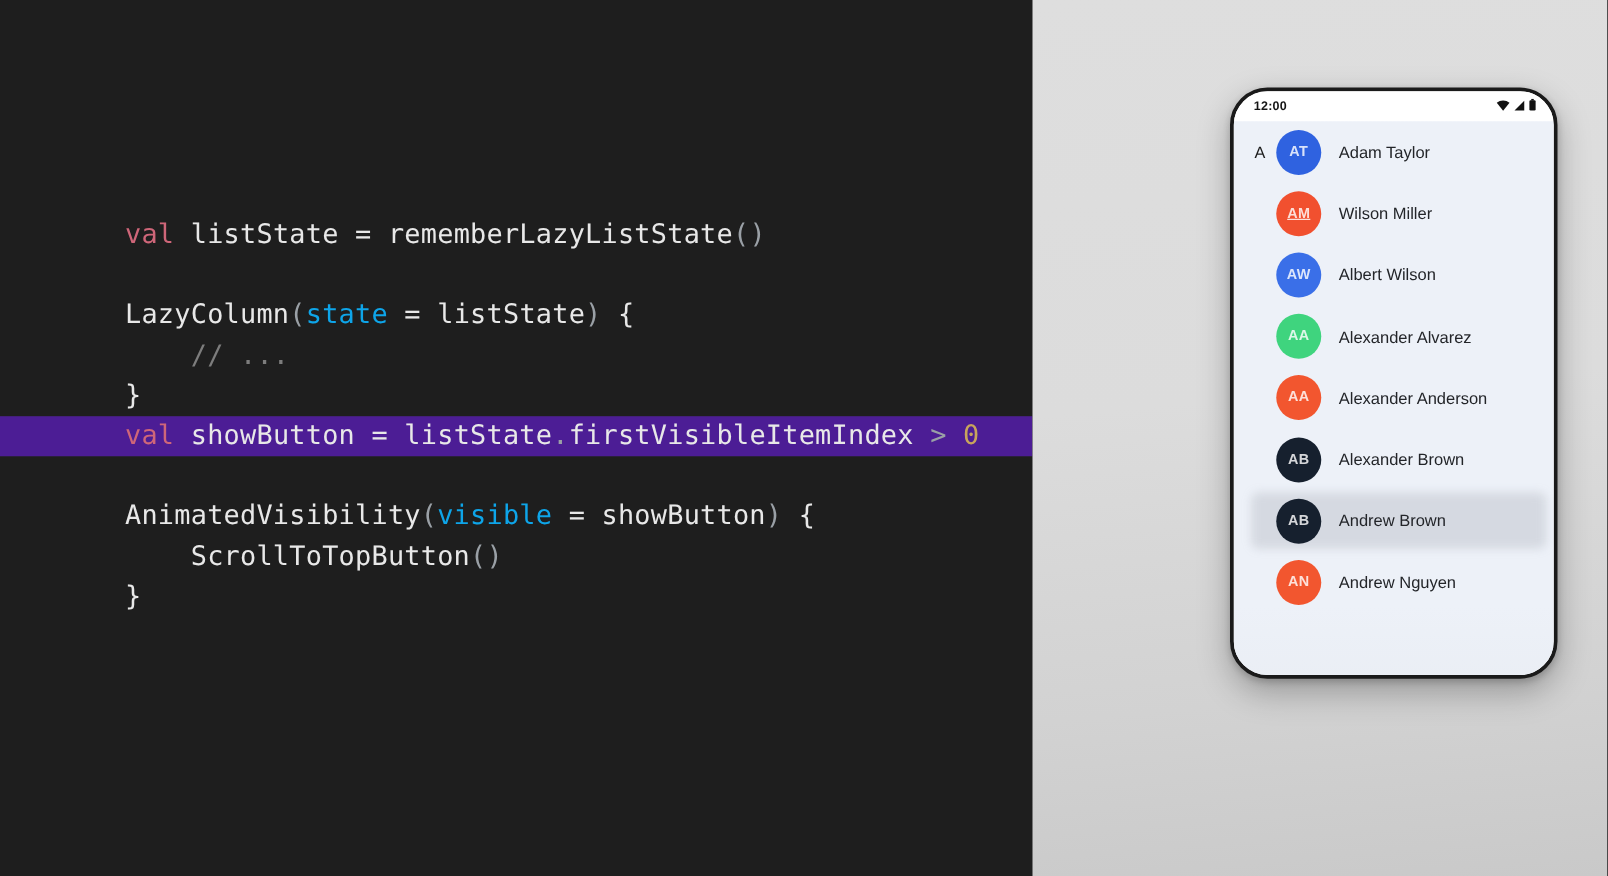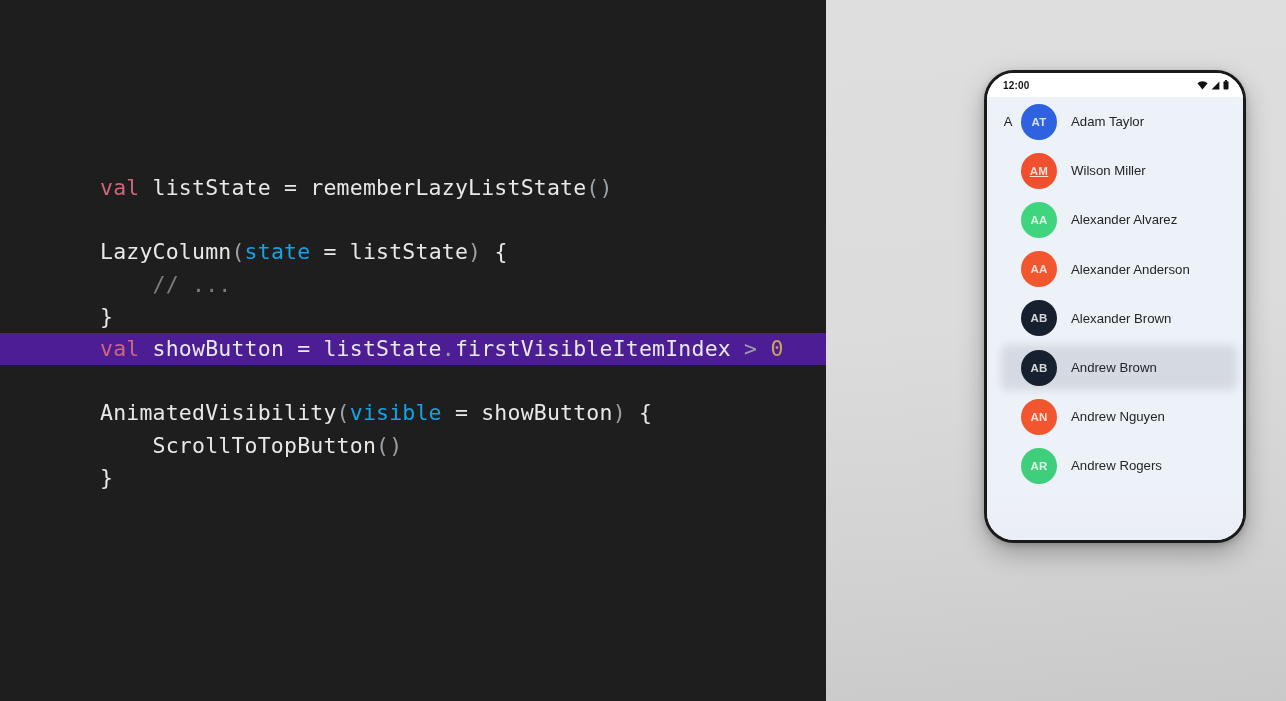--- a/index.html
+++ b/index.html
@@ -165,20 +165,25 @@
             <div class="avatar" style="background: rgb(47, 98, 224);">AT</div>
             <div class="name">Adam Taylor</div>
           </div>
           <div class="row">
             <div class="sect"></div>
             <div class="avatar" style="background: rgb(241, 80, 47); text-decoration: underline;">AM</div>
             <div class="name">Wilson Miller</div>
           </div>
           <div class="row">
             <div class="sect"></div>
+            <div class="avatar" style="background: rgb(58, 111, 232);">AW</div>
+            <div class="name">Albert Wilson</div>
+          </div>
+          <div class="row">
+            <div class="sect"></div>
             <div class="avatar" style="background: rgb(63, 212, 126);">AA</div>
             <div class="name">Alexander Alvarez</div>
           </div>
           <div class="row">
             <div class="sect"></div>
             <div class="avatar" style="background: rgb(242, 86, 47);">AA</div>
             <div class="name">Alexander Anderson</div>
           </div>
           <div class="row">
             <div class="sect"></div>
@@ -188,23 +193,18 @@
           <div class="row focused">
             <div class="sect"></div>
             <div class="avatar" style="background: rgb(22, 32, 46);">AB</div>
             <div class="name">Andrew Brown</div>
           </div>
           <div class="row">
             <div class="sect"></div>
             <div class="avatar" style="background: rgb(242, 86, 47);">AN</div>
             <div class="name">Andrew Nguyen</div>
           </div>
-          <div class="row">
-            <div class="sect"></div>
-            <div class="avatar" style="background: rgb(63, 207, 124);">AR</div>
-            <div class="name">Andrew Rogers</div>
-          </div>
         </div>
 
     </div>
   </div>
 
 </div>
 
 </body></html>

